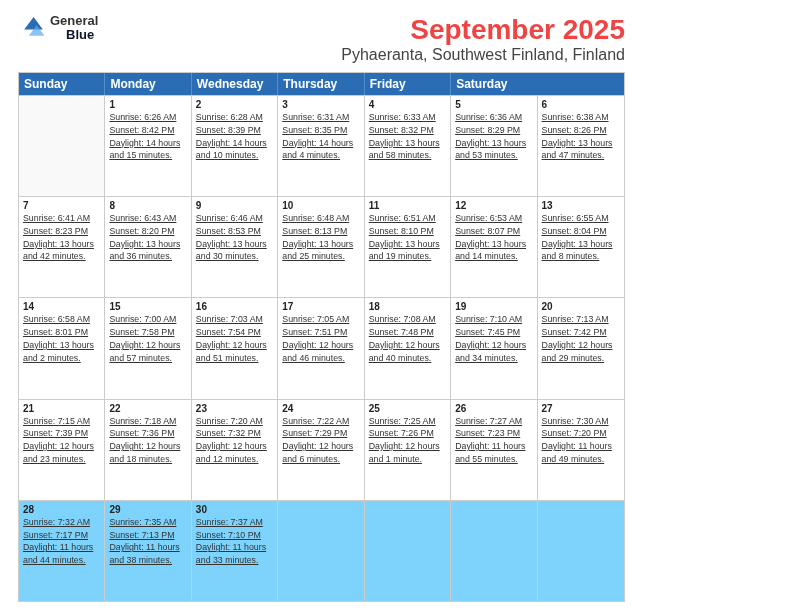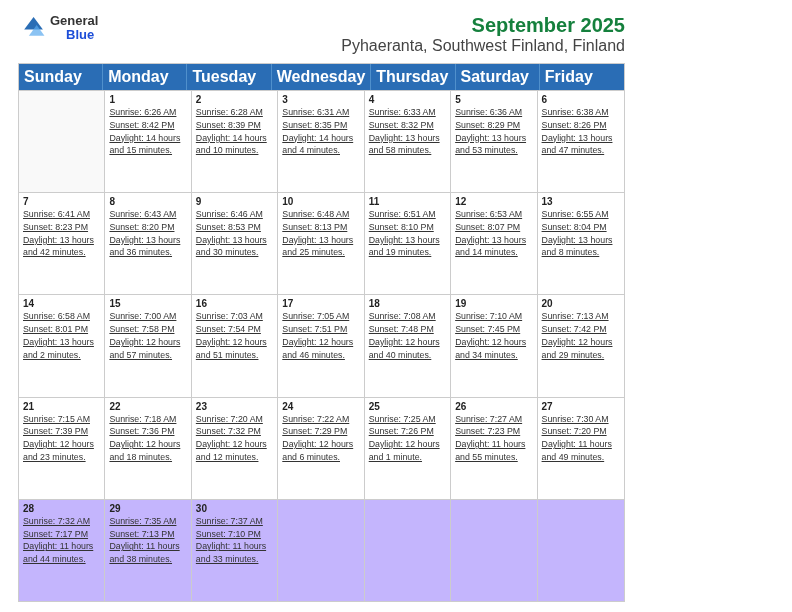--- a/index.html
+++ b/index.html
@@ -29,51 +29,51 @@
       gap: 4px;
     }
     .logo-text {
       display: flex;
       flex-direction: column;
       font-size: 13px;
       font-weight: bold;
       line-height: 1.1;
     }
     .logo-general { color: #333; }
-    .logo-blue { color: #1d4ed8; padding-left: 16px; }
+    .logo-blue { color: #0f172a; padding-left: 16px; }
     .logo-icon {
       width: 28px;
       height: 28px;
     }
     .title-block {
       text-align: right;
     }
     .main-title {
-      font-size: 20px;
-      font-weight: bold;
-      color: #15803d;
+      font-size: 28px;
+      font-weight: bold;
+      color: #ef4444;
     }
     .subtitle {
       font-size: 16px;
       color: #444;
     }
     .calendar {
       flex: 1;
       display: flex;
       flex-direction: column;
       border: 1px solid #ccc;
     }
     .cal-header-row {
       display: grid;
       grid-template-columns: repeat(7, 1fr);
       background: #2a6db5;
     }
     .cal-header-cell {
       color: #fff;
-      font-size: 16px;
+      font-size: 12px;
       font-weight: bold;
       padding: 4px 5px;
       text-align: left;
       border-right: 1px solid #5090cc;
     }
     .cal-header-cell:last-child { border-right: none; }
     .cal-body {
       flex: 1;
       display: flex;
       flex-direction: column;
@@ -101,21 +101,21 @@
       margin-bottom: 1px;
     }
     .cell-info {
       line-height: 1.45;
       text-decoration: underline;
     }
     .empty-cell {
       background: #f9f9f9;
     }
     .last-row .cal-cell {
-      background: #c4b5fd;
+      background: #7dd3fc;
     }
   </style>
 </head>
 <body>
 
 <div class="page">
   <div class="header">
     <div class="logo">
       <svg class="logo-icon" viewBox="0 0 36 36">
         <polygon points="20,4 32,20 8,20" fill="#2a6db5"></polygon>
@@ -129,25 +129,24 @@
     <div class="title-block">
       <div class="main-title">September 2025</div>
       <div class="subtitle">Pyhaeranta, Southwest Finland, Finland</div>
     </div>
   </div>
 
   <div class="calendar">
     <div class="cal-header-row">
     <div class="cal-header-cell">Sunday</div>
         <div class="cal-header-cell">Monday</div>
-        <div class="cal-header-cell">Tuesday</div>
         <div class="cal-header-cell">Wednesday</div>
         <div class="cal-header-cell">Thursday</div>
+        <div class="cal-header-cell">Friday</div>
         <div class="cal-header-cell">Saturday</div>
-        <div class="cal-header-cell">Friday</div>
       </div>
     <div class="cal-body">
     <div class="cal-row">
           <div class="cal-cell empty-cell"></div>
           <div class="cal-cell">
             <span class="day-num">1</span>
             <div class="cell-info"><span>Sunrise: 6:26 AM</span><br><span>Sunset: 8:42 PM</span><br><span>Daylight: 14 hours</span><br><span>and 15 minutes.</span></div>
           </div>
           <div class="cal-cell">
             <span class="day-num">2</span>

